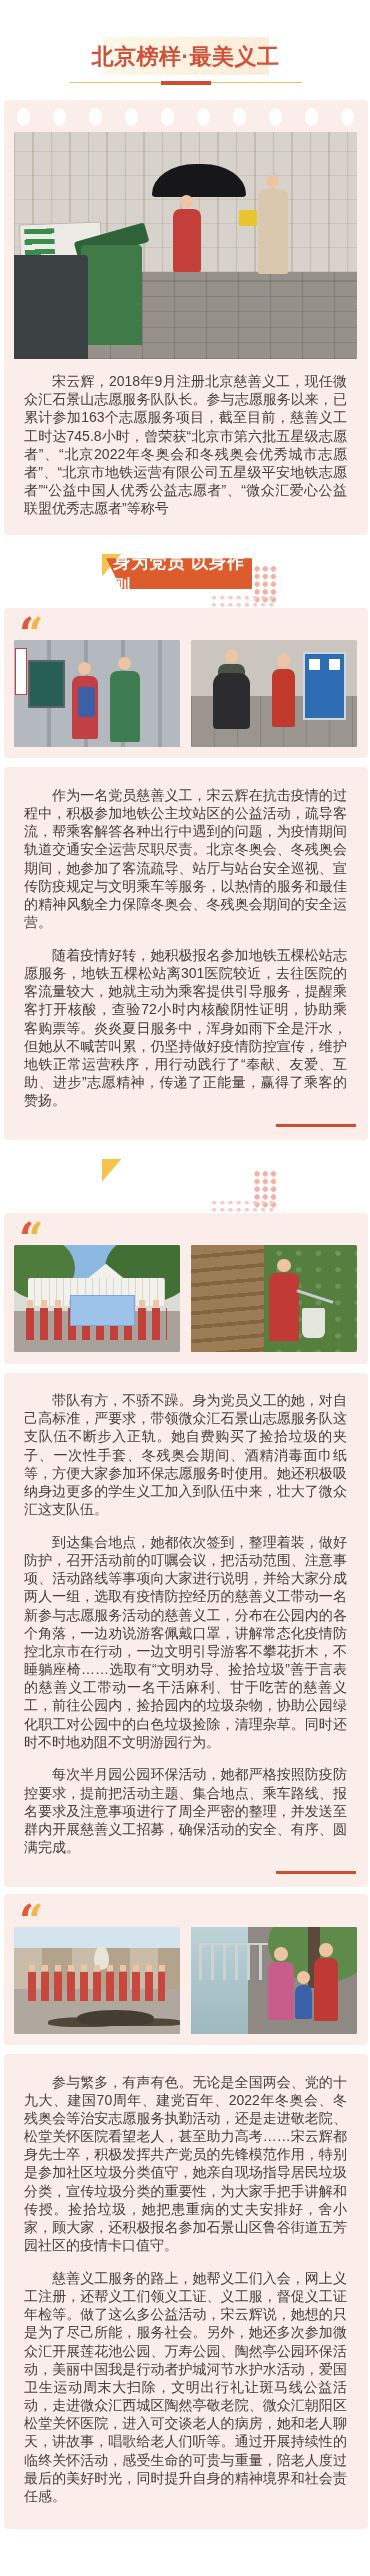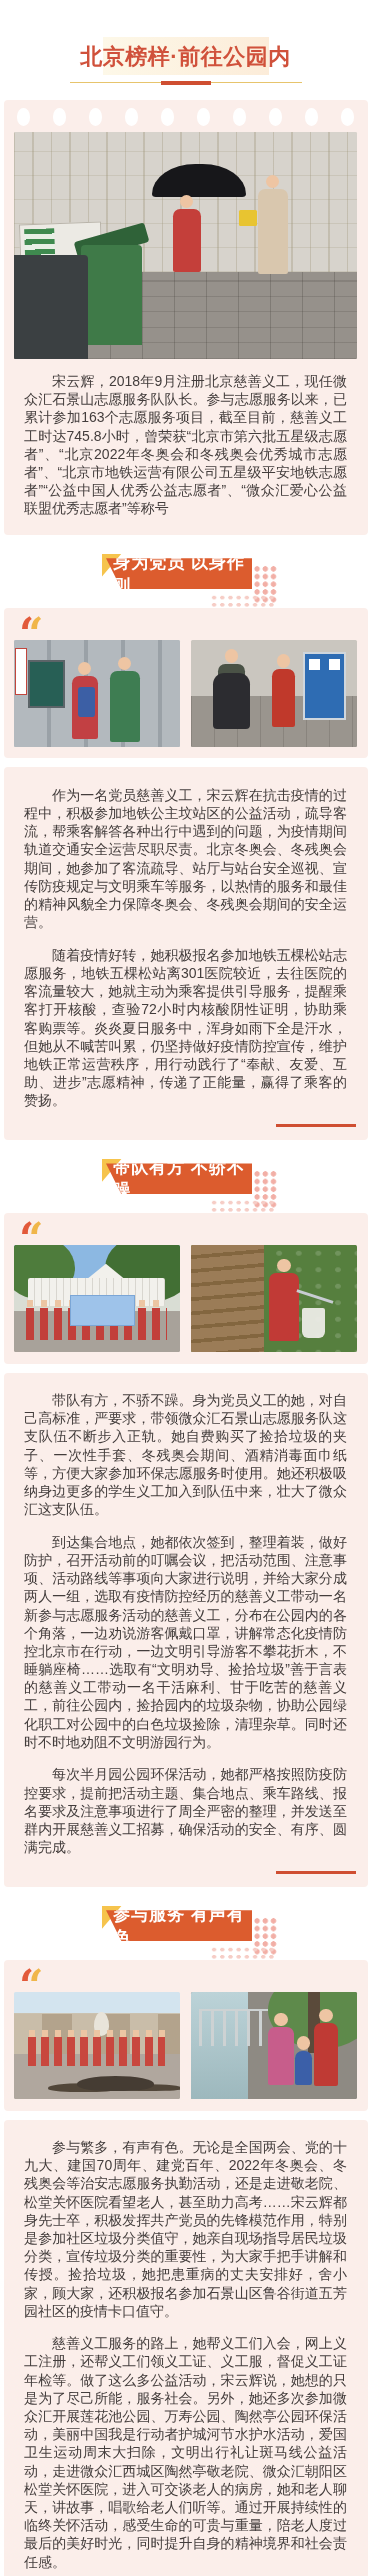--- a/index.html
+++ b/index.html
@@ -103,21 +103,21 @@
   .ph-s3b .fg.kid{left:104px;top:44px;--c:#3b5fa8;--w:16.5px;--h:34px;}
   .ph-s3b .fg.red2{left:123px;top:16.5px;--c:#bf3a34;--w:24px;--h:63px;}
 </style>
 </head>
 <body>
 
 <div class="page">
 
   <header class="header-wrap">
     <div class="title-box">
-      <h1>北京榜样·前往公园内</h1>
+      <h1>北京榜样·最美义工</h1>
     </div>
     <div class="title-divider">
         <i class="red-chunk"></i>
       </div>
   </header>
 
   <section class="card cover-card">
     <div class="dots-row">
       <i></i>
         <i></i>
@@ -170,21 +170,20 @@
     </div>
   </section>
   <section class="card text-card">
     <p class="para">作为一名党员慈善义工，宋云辉在抗击疫情的过程中，积极参加地铁公主坟站区的公益活动，疏导客流，帮乘客解答各种出行中遇到的问题，为疫情期间轨道交通安全运营尽职尽责。北京冬奥会、冬残奥会期间，她参加了客流疏导、站厅与站台安全巡视、宣传防疫规定与文明乘车等服务，以热情的服务和最佳的精神风貌全力保障冬奥会、冬残奥会期间的安全运营。</p>
     <p class="para">随着疫情好转，她积极报名参加地铁五棵松站志愿服务，地铁五棵松站离301医院较近，去往医院的客流量较大，她就主动为乘客提供引导服务，提醒乘客打开核酸，查验72小时内核酸阴性证明，协助乘客购票等。炎炎夏日服务中，浑身如雨下全是汗水，但她从不喊苦叫累，仍坚持做好疫情防控宣传，维护地铁正常运营秩序，用行动践行了“奉献、友爱、互助、进步”志愿精神，传递了正能量，赢得了乘客的赞扬。</p>
     <i class="end-line"></i>
   </section>
 
   <div class="sec-banner">
     <i class="tri"></i>
-    <div class="bar">带队有方 不骄不躁</div>
     <i class="dots-a"></i>
     <i class="dots-b"></i>
   </div>
   <section class="card quote-card">
     <div class="quote-icon"><span class="q1">‘</span><span class="q2">‘</span></div>
     <div class="photos-row">
       <div class="photo ph-s2a">
         <div class="tree1"></div>
           <div class="tree2"></div>
           <div class="ped"></div>
@@ -200,26 +199,20 @@
       </div>
     </div>
   </section>
   <section class="card text-card">
     <p class="para">带队有方，不骄不躁。身为党员义工的她，对自己高标准，严要求，带领微众汇石景山志愿服务队这支队伍不断步入正轨。她自费购买了捡拾垃圾的夹子、一次性手套、冬残奥会期间、酒精消毒面巾纸等，方便大家参加环保志愿服务时使用。她还积极吸纳身边更多的学生义工加入到队伍中来，壮大了微众汇这支队伍。</p>
     <p class="para">到达集合地点，她都依次签到，整理着装，做好防护，召开活动前的叮嘱会议，把活动范围、注意事项、活动路线等事项向大家进行说明，并给大家分成两人一组，选取有疫情防控经历的慈善义工带动一名新参与志愿服务活动的慈善义工，分布在公园内的各个角落，一边劝说游客佩戴口罩，讲解常态化疫情防控北京市在行动，一边文明引导游客不攀花折木，不睡躺座椅……选取有“文明劝导、捡拾垃圾”善于言表的慈善义工带动一名干活麻利、甘于吃苦的慈善义工，前往公园内，捡拾园内的垃圾杂物，协助公园绿化职工对公园中的白色垃圾捡除，清理杂草。同时还时不时地劝阻不文明游园行为。</p>
     <p class="para">每次半月园公园环保活动，她都严格按照防疫防控要求，提前把活动主题、集合地点、乘车路线、报名要求及注意事项进行了周全严密的整理，并发送至群内开展慈善义工招募，确保活动的安全、有序、圆满完成。</p>
     <i class="end-line"></i>
   </section>
 
-  <div class="sec-banner">
-    <i class="tri"></i>
-    <div class="bar">参与服务 有声有色</div>
-    <i class="dots-a"></i>
-    <i class="dots-b"></i>
-  </div>
   <section class="card quote-card">
     <div class="quote-icon"><span class="q1">‘</span><span class="q2">‘</span></div>
     <div class="photos-row">
       <div class="photo ph-s3a">
         <div class="moon"></div>
           <div class="crowd"></div>
           <div class="trash"></div>
       </div>
       <div class="photo ph-s3b">
         <div class="river"></div>

